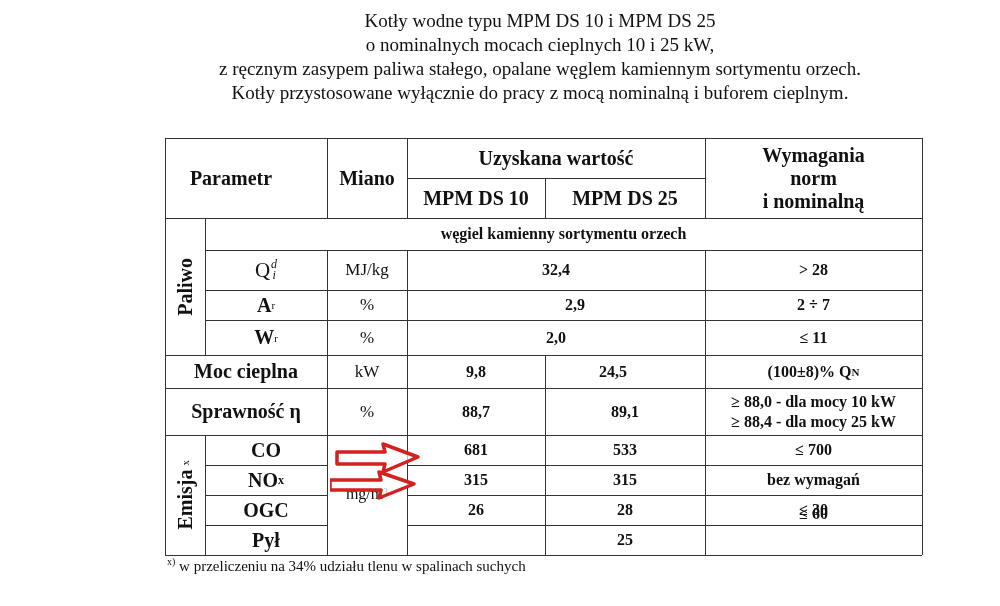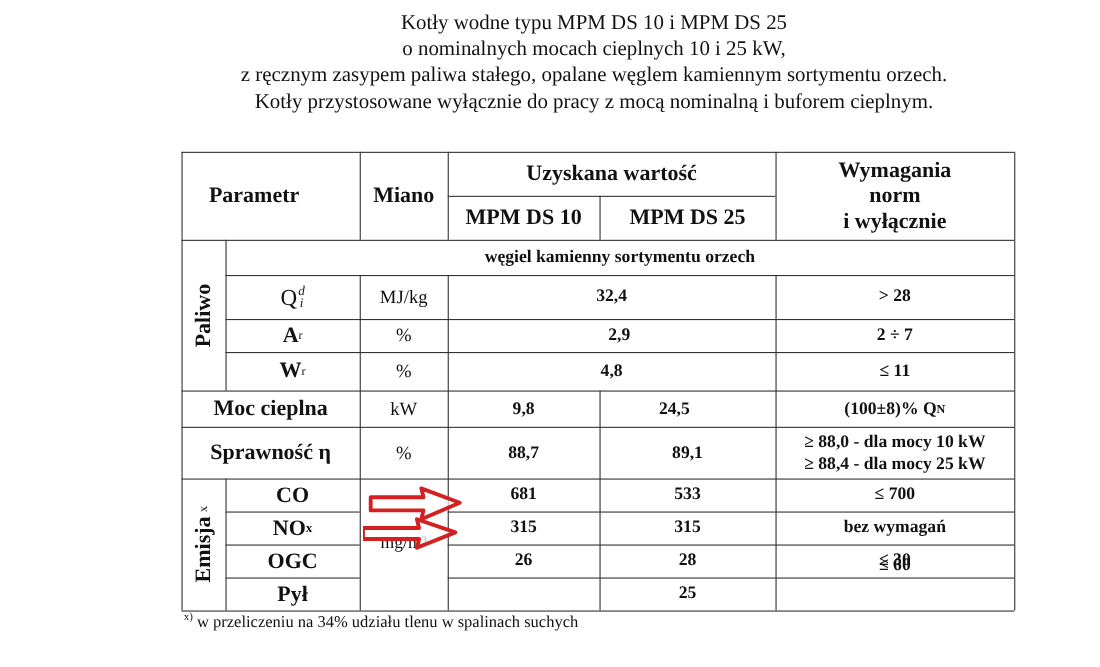--- a/index.html
+++ b/index.html
@@ -65,21 +65,21 @@
   <div class="vl" style="left:922px;top:138px;height:417px"></div>
 
   <div class="cell b h18" style="left:150px;top:138px;width:162px;height:80px">Parametr</div>
   <div class="cell b h18" style="left:407px;top:138px;width:298px;height:40px">Uzyskana wartość</div>
   <div class="cell b h18" style="left:327px;top:138px;width:80px;height:80px">Miano</div>
   <div class="cell b h18" style="left:407px;top:178px;width:138px;height:40px">MPM DS 10</div>
   <div class="cell b h18" style="left:545px;top:178px;width:160px;height:40px">MPM DS 25</div>
   <div class="cell b h18" style="left:705px;top:138px;width:217px;height:80px;flex-direction:column;line-height:23px">
     <div>Wymagania</div>
     <div>norm</div>
-    <div>i wyłącznie</div>
+    <div>i nominalną</div>
   </div>
 
   <div class="cell" style="left:165px;top:218px;width:40px;height:137px">
     <span class="v">Paliwo</span>
   </div>
   <div class="cell b n15" style="left:205px;top:218px;width:717px;height:32px">węgiel kamienny sortymentu orzech</div>
 
   <div class="cell" style="left:205px;top:250px;width:122px;height:40px;font-size:21px">
     <span>Q</span>
       <span style="display:inline-flex;flex-direction:column;font-size:12px;line-height:11px;font-style:italic;margin-left:1px">
@@ -89,29 +89,29 @@
   </div>
   <div class="cell" style="left:327px;top:250px;width:80px;height:40px;font-size:17px">MJ/kg</div>
   <div class="cell b n15" style="left:407px;top:250px;width:298px;height:40px">32,4</div>
   <div class="cell b n15" style="left:705px;top:250px;width:217px;height:40px">&gt; 28</div>
 
   <div class="cell b" style="left:205px;top:290px;width:122px;height:30px;font-size:20px">
     <span>A</span>
       <sup style="font-size:11px;font-weight:normal">r</sup>
   </div>
   <div class="cell" style="left:327px;top:290px;width:80px;height:30px;font-size:17px">%</div>
-  <div class="cell b n15" style="left:414px;top:290px;width:298px;height:30px">2,9</div>
+  <div class="cell b n15" style="left:426px;top:290px;width:298px;height:30px">2,9</div>
   <div class="cell b n15" style="left:705px;top:290px;width:217px;height:30px">2 ÷ 7</div>
 
   <div class="cell b" style="left:205px;top:320px;width:122px;height:35px;font-size:20px">
     <span>W</span>
       <sup style="font-size:11px;font-weight:normal">r</sup>
   </div>
   <div class="cell" style="left:327px;top:320px;width:80px;height:35px;font-size:17px">%</div>
-  <div class="cell b n15" style="left:407px;top:320px;width:298px;height:35px">4,8</div>
+  <div class="cell b n15" style="left:407px;top:320px;width:298px;height:35px">2,0</div>
   <div class="cell b n15" style="left:705px;top:320px;width:217px;height:35px">≤ 11</div>
 
   <div class="cell b h18" style="left:165px;top:355px;width:162px;height:33px">Moc cieplna</div>
   <div class="cell" style="left:327px;top:355px;width:80px;height:33px;font-size:17px">kW</div>
   <div class="cell b n15" style="left:407px;top:355px;width:138px;height:33px">9,8</div>
   <div class="cell b n15" style="left:533px;top:355px;width:160px;height:33px">24,5</div>
   <div class="cell b n15" style="left:705px;top:355px;width:217px;height:33px">
     <span>(100±8)% Q</span>
       <sub style="font-size:11px">N</sub>
   </div>

